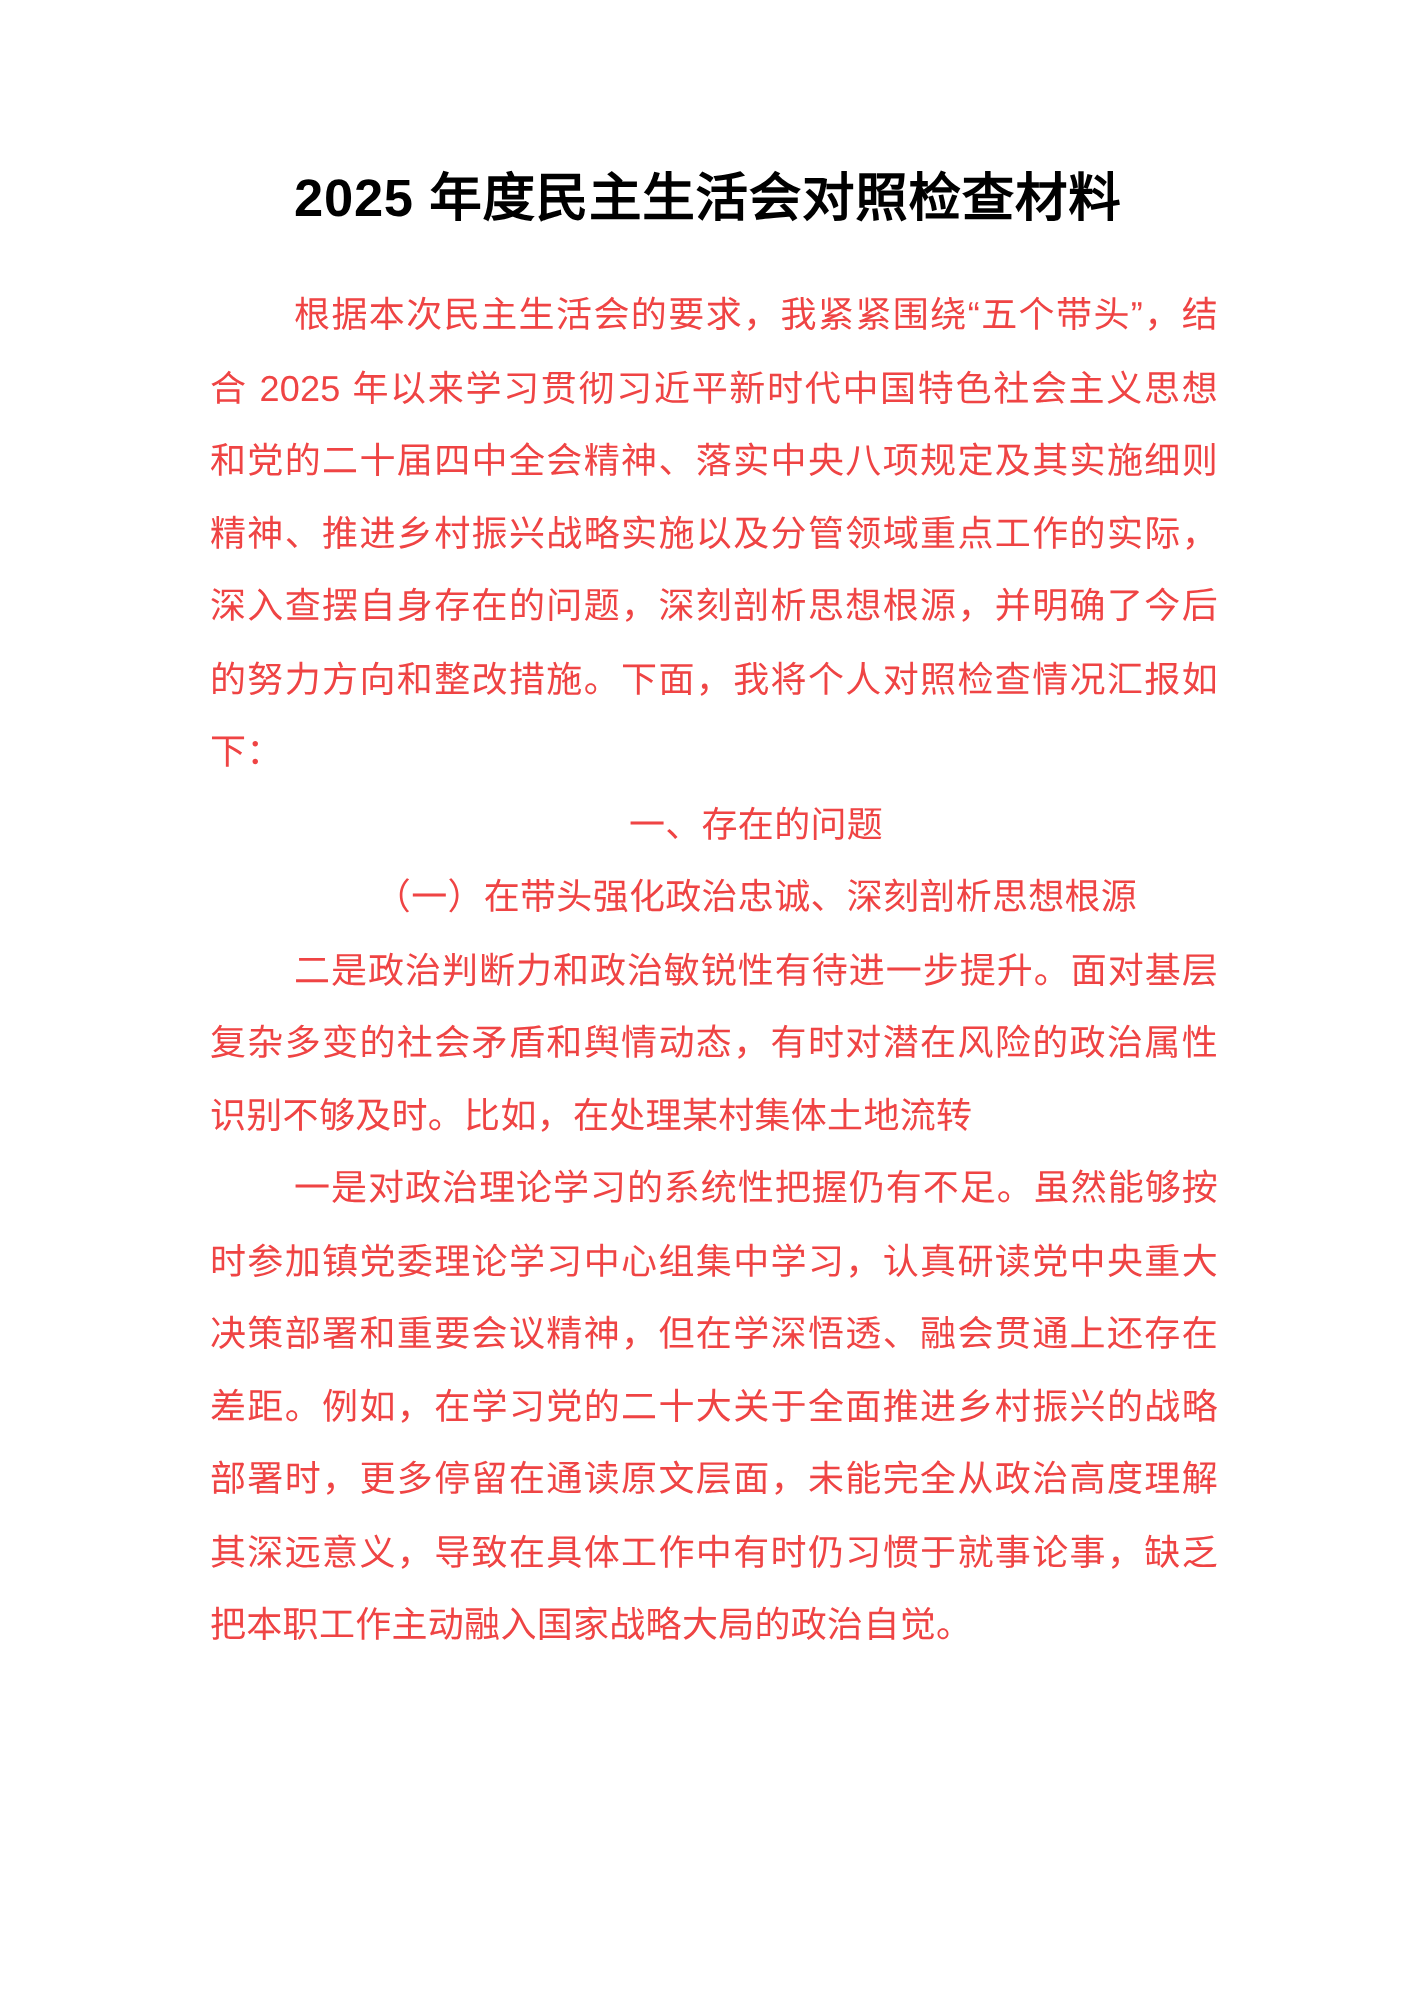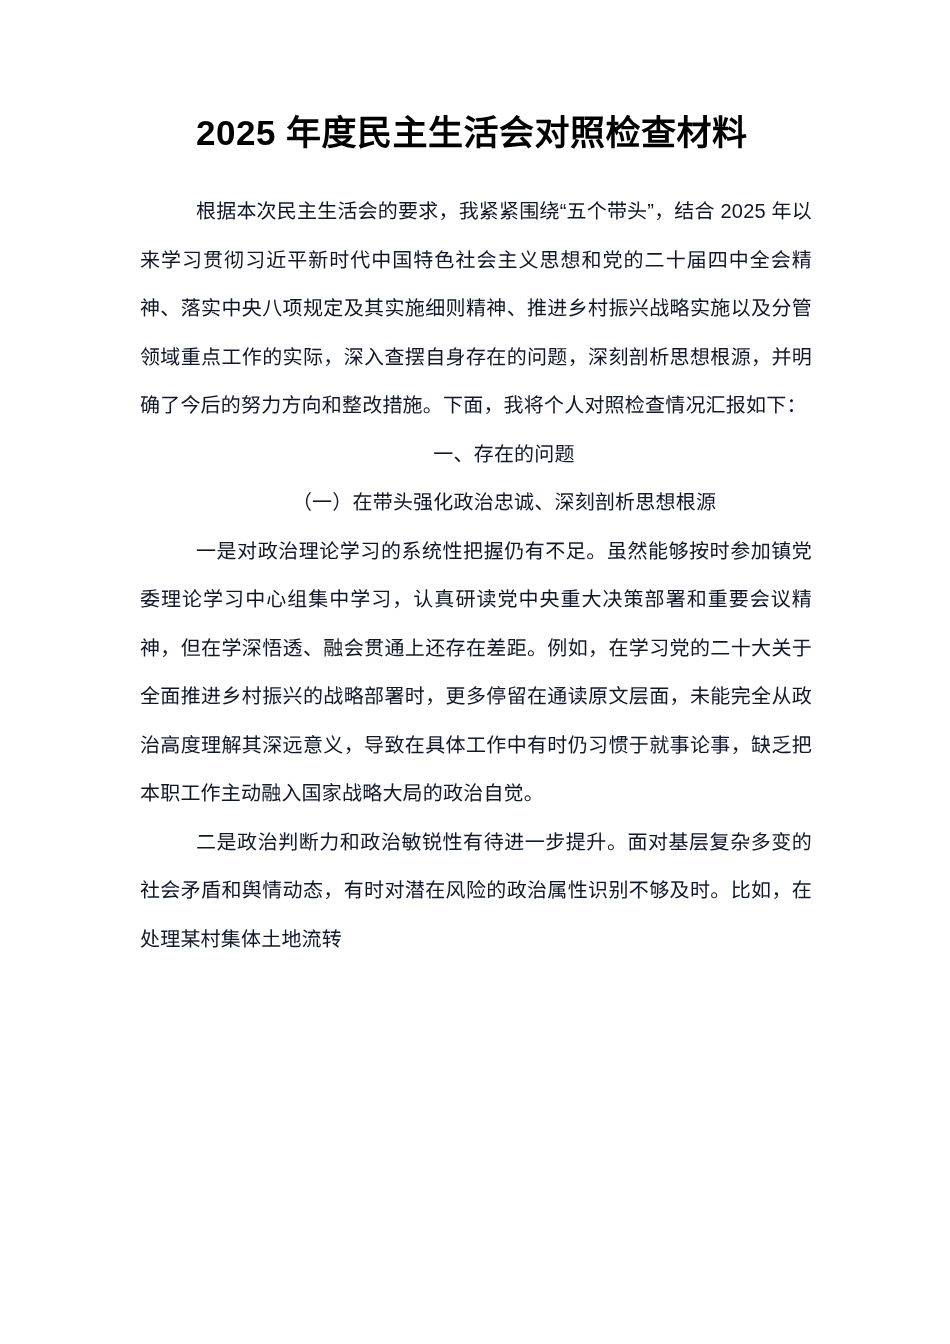--- a/index.html
+++ b/index.html
@@ -30,28 +30,28 @@
     line-height: 1.2;
     letter-spacing: 0.5px;
     text-align: left;
     margin: 0;
     padding-top: 112px;
     padding-left: 56px;
     white-space: nowrap;
     color: #000000;
   }
   .para {
-    font-size: 20px;
+    font-size: 24px;
     line-height: 48.5px;
     margin: 0;
     text-align: justify;
     text-justify: inter-ideograph;
     text-indent: 56px;
     letter-spacing: 0.2px;
-    color: #0f172a;
+    color: #ef4444;
     word-break: break-all;
   }
   .para.first {
     margin-top: 33px;
   }
   .para.heading {
     text-indent: 56px;
   }
   .para.nowrap-h {
     text-align: center;
@@ -65,18 +65,18 @@
   <div class="doc-body">
 
     <h1 class="doc-title">2025 年度民主生活会对照检查材料</h1>
 
     <p class="para first">根据本次民主生活会的要求，我紧紧围绕“五个带头”，结合 2025 年以来学习贯彻习近平新时代中国特色社会主义思想和党的二十届四中全会精神、落实中央八项规定及其实施细则精神、推进乡村振兴战略实施以及分管领域重点工作的实际，深入查摆自身存在的问题，深刻剖析思想根源，并明确了今后的努力方向和整改措施。下面，我将个人对照检查情况汇报如下：</p>
 
     <p class="para heading nowrap-h">一、存在的问题</p>
 
     <p class="para heading nowrap-h">（一）在带头强化政治忠诚、深刻剖析思想根源</p>
 
+    <p class="para">二是政治判断力和政治敏锐性有待进一步提升。面对基层复杂多变的社会矛盾和舆情动态，有时对潜在风险的政治属性识别不够及时。比如，在处理某村集体土地流转</p>
+
     <p class="para">一是对政治理论学习的系统性把握仍有不足。虽然能够按时参加镇党委理论学习中心组集中学习，认真研读党中央重大决策部署和重要会议精神，但在学深悟透、融会贯通上还存在差距。例如，在学习党的二十大关于全面推进乡村振兴的战略部署时，更多停留在通读原文层面，未能完全从政治高度理解其深远意义，导致在具体工作中有时仍习惯于就事论事，缺乏把本职工作主动融入国家战略大局的政治自觉。</p>
-
-    <p class="para">二是政治判断力和政治敏锐性有待进一步提升。面对基层复杂多变的社会矛盾和舆情动态，有时对潜在风险的政治属性识别不够及时。比如，在处理某村集体土地流转</p>
 
   </div>
 </div>
 
 </body></html>

